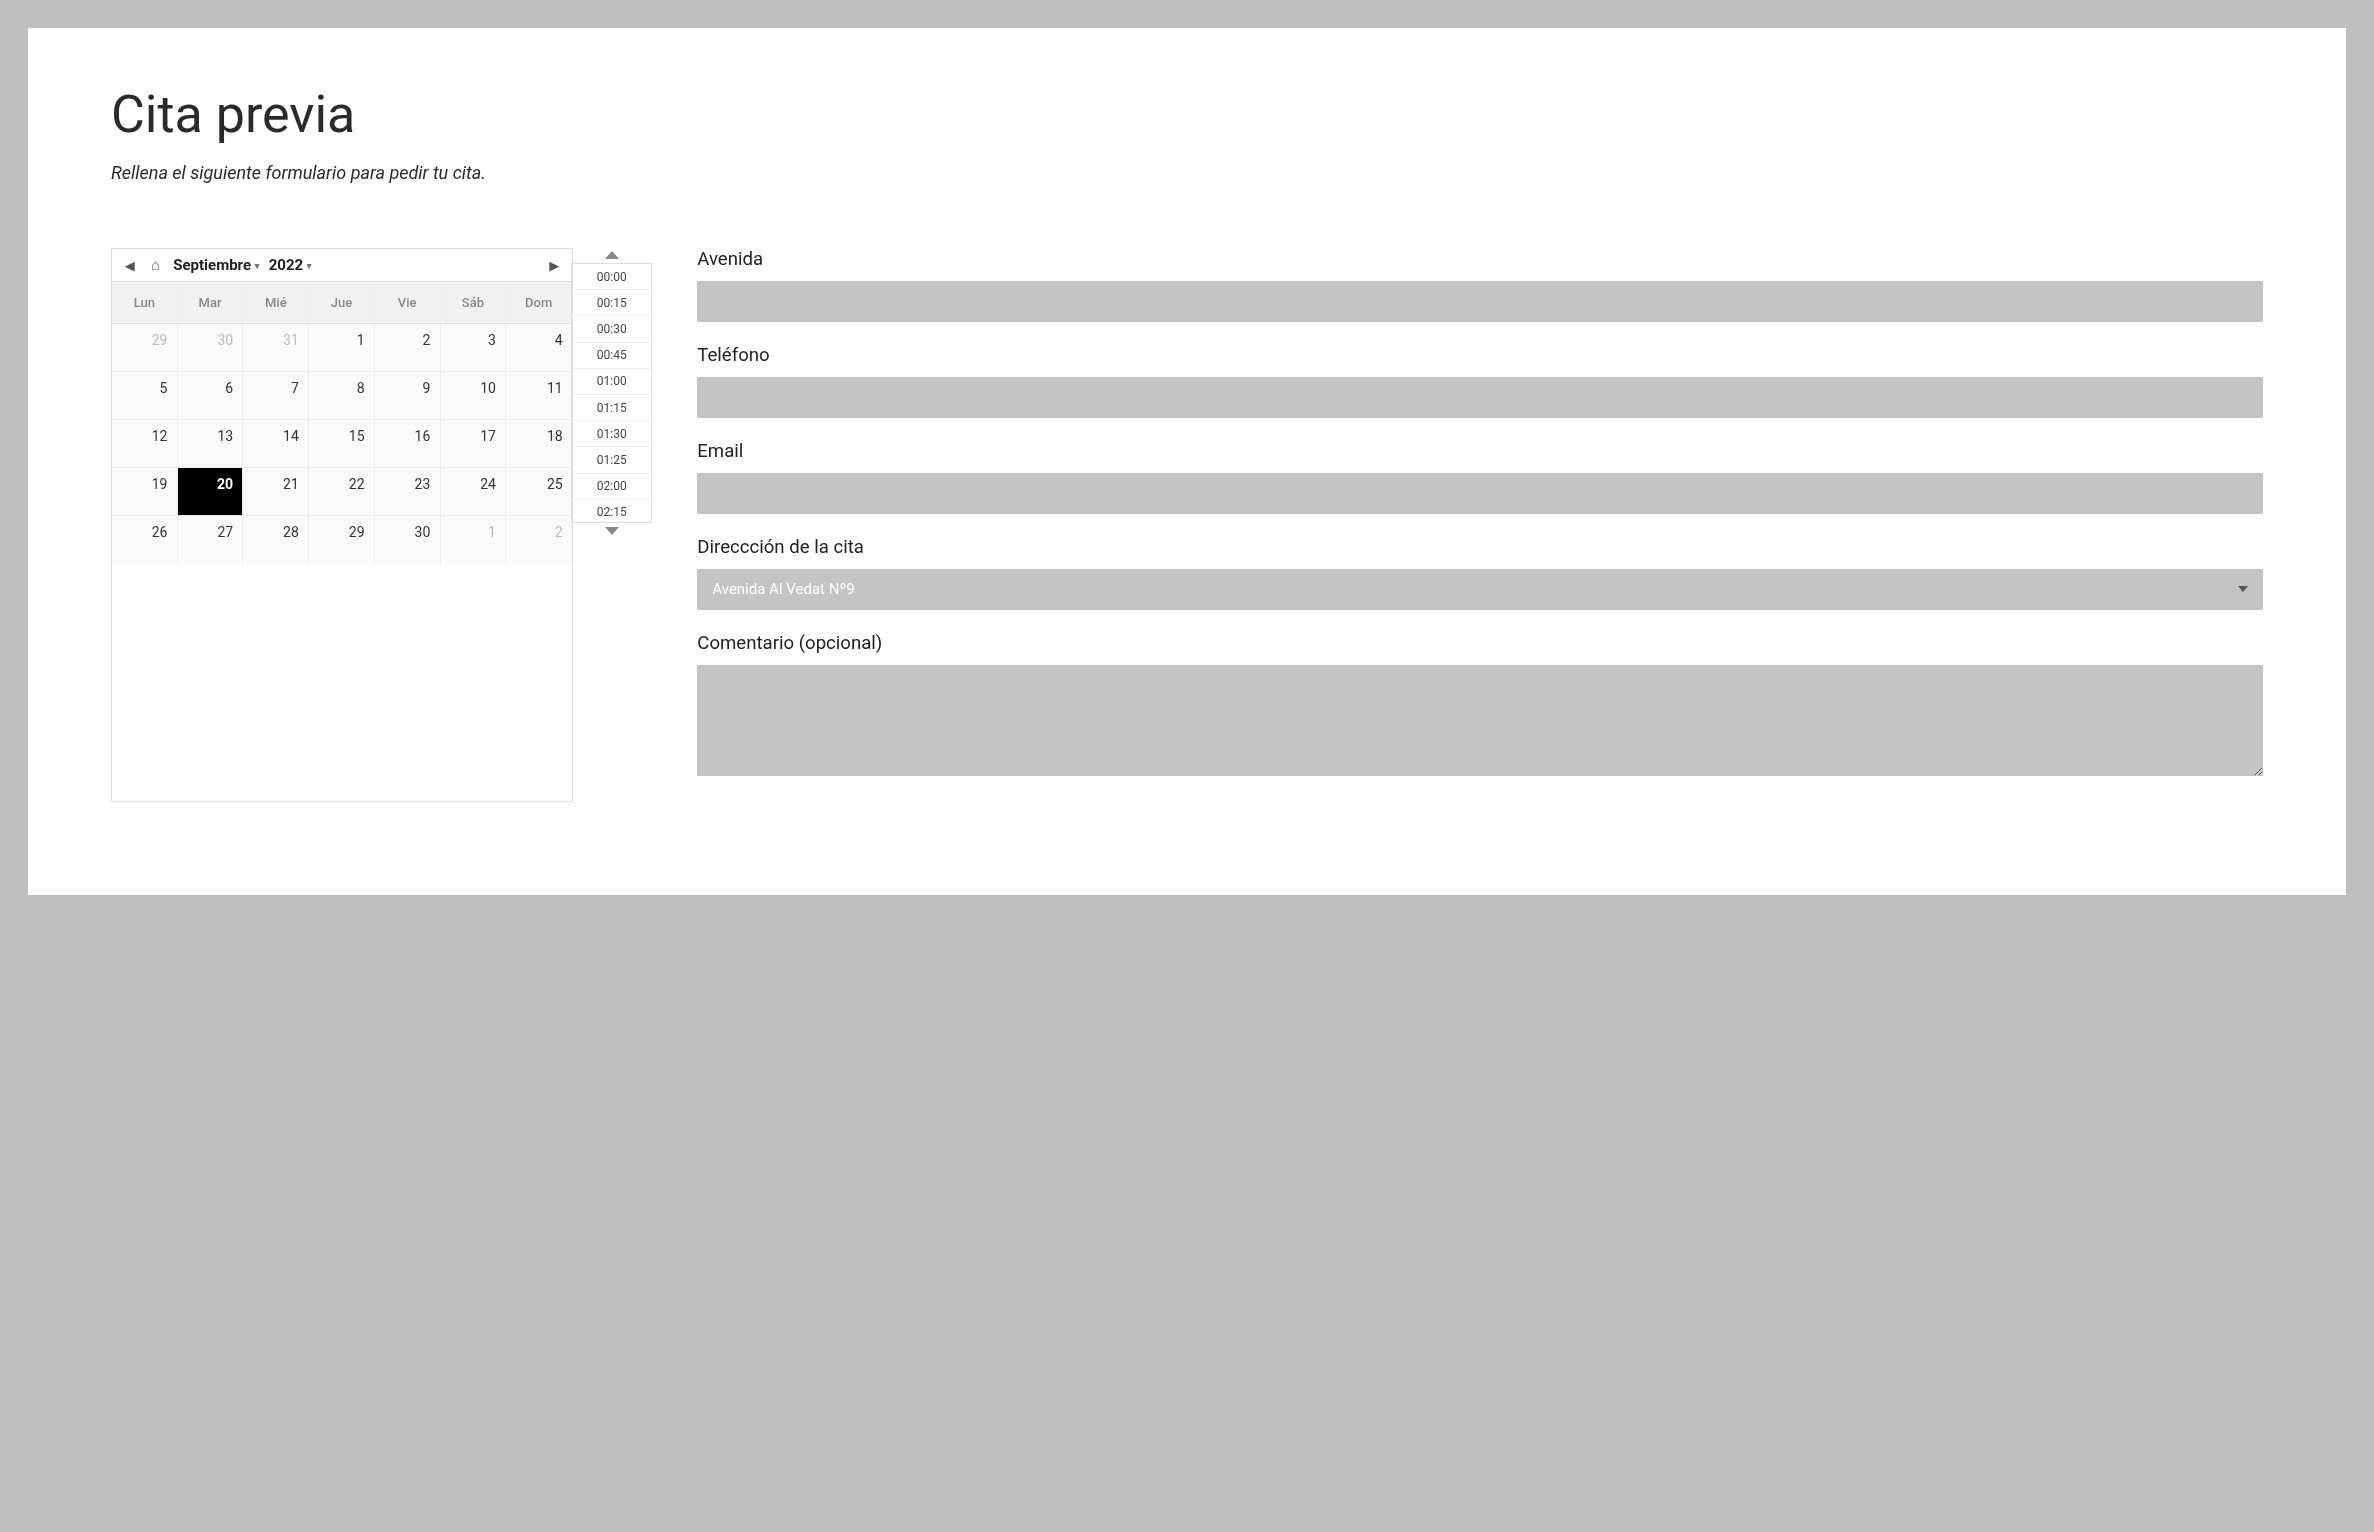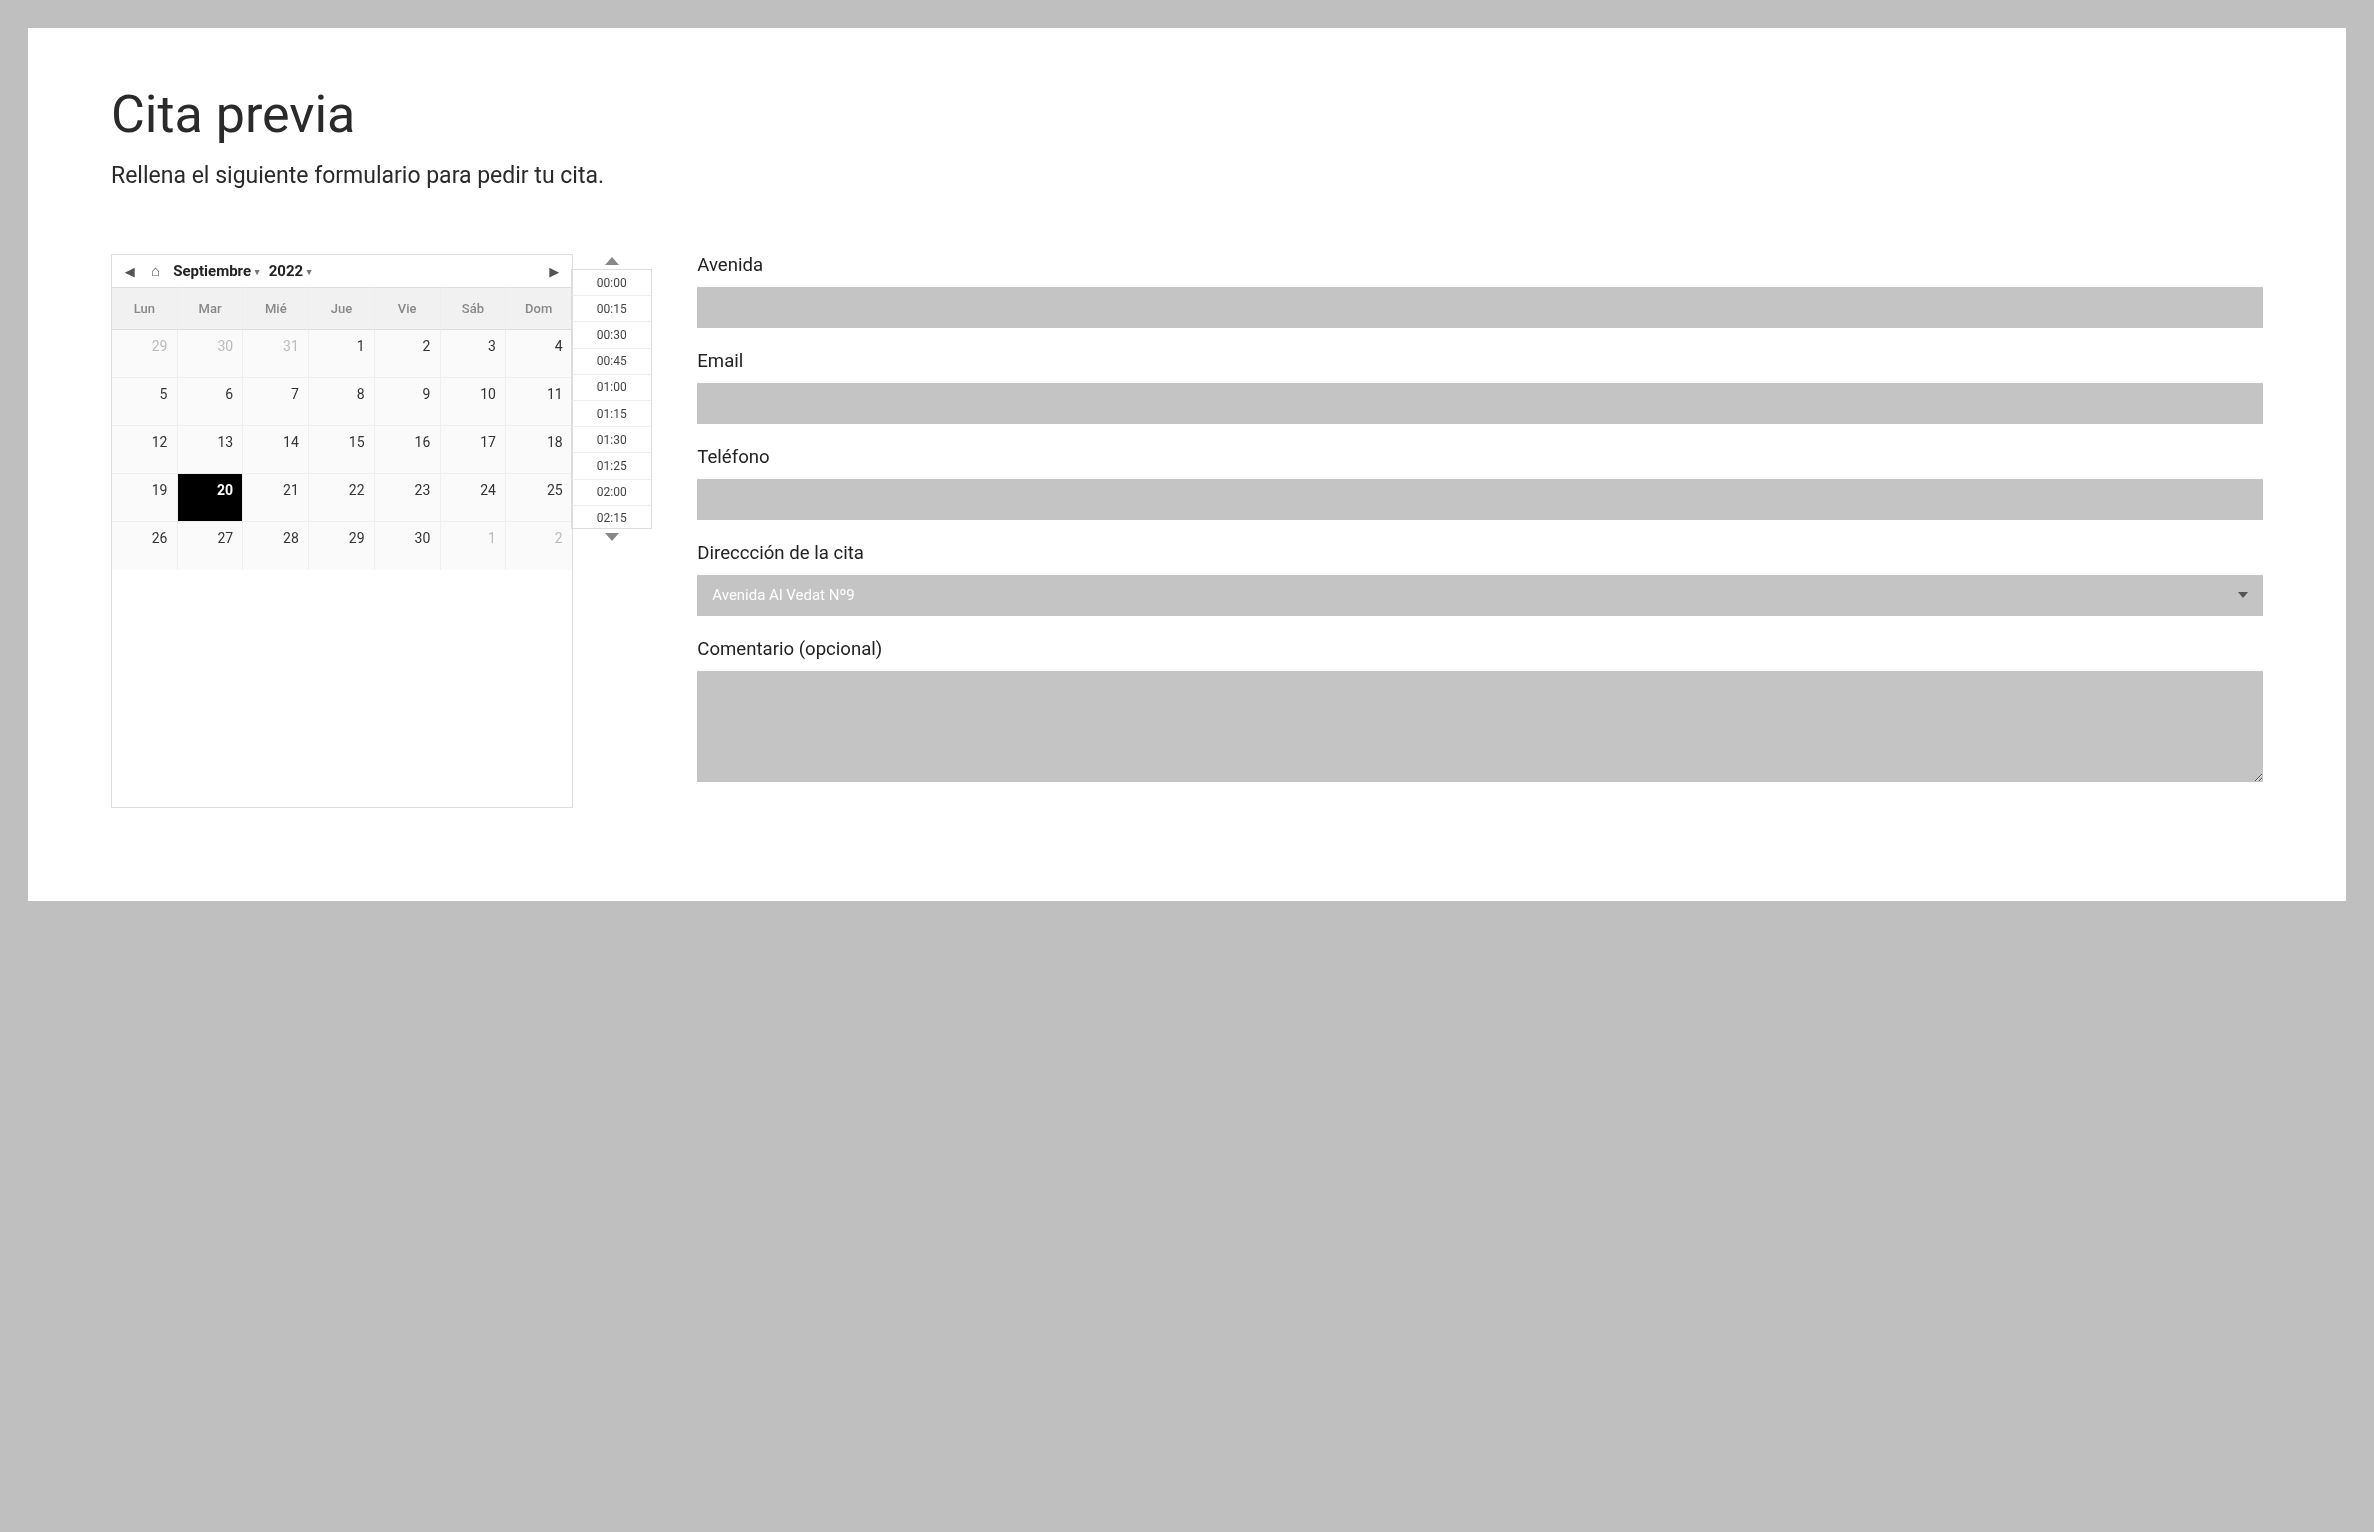--- a/index.html
+++ b/index.html
@@ -13,24 +13,25 @@
       padding: 56px 83px 93px 83px;
       min-height: 761px;
     }
     .title {
       font-size: 52px;
       font-weight: 400;
       color: #2a2a2a;
       margin-bottom: 16.7px;
     }
     .subtitle {
-      font-size: 23px;
+      font-size: 18px;
       color: #2a2a2a;
       font-weight: 400;
       margin-bottom: 65px;
+      font-style: italic;
     }
     .content {
       display: flex;
       gap: 56px;
     }
     .left { display: flex; gap: 9.3px; }
     .calendar { border: 0.9px solid #ddd; width: 462px; }
     .cal-toolbar {
       display: flex;
       align-items: center;
@@ -220,26 +221,26 @@
       </div>
 
     </div>
 
     <div class="form">
       <div class="fgroup">
         <label class="flabel">Avenida</label>
         <input class="finput" type="text" style="">
       </div>
       <div class="fgroup">
+        <label class="flabel">Teléfono</label>
+        <input class="finput" type="tel" style="">
+      </div>
+      <div class="fgroup">
         <label class="flabel">Email</label>
         <input class="finput" type="email" style="">
-      </div>
-      <div class="fgroup">
-        <label class="flabel">Teléfono</label>
-        <input class="finput" type="tel" style="">
       </div>
       <div class="fgroup">
         <label class="flabel">Direccción de la cita</label>
         <div class="fselect">
           <span>Avenida Al Vedat Nº9</span>
           <span class="chev"></span>
         </div>
       </div>
       <div class="fgroup">
         <label class="flabel">Comentario (opcional)</label>

